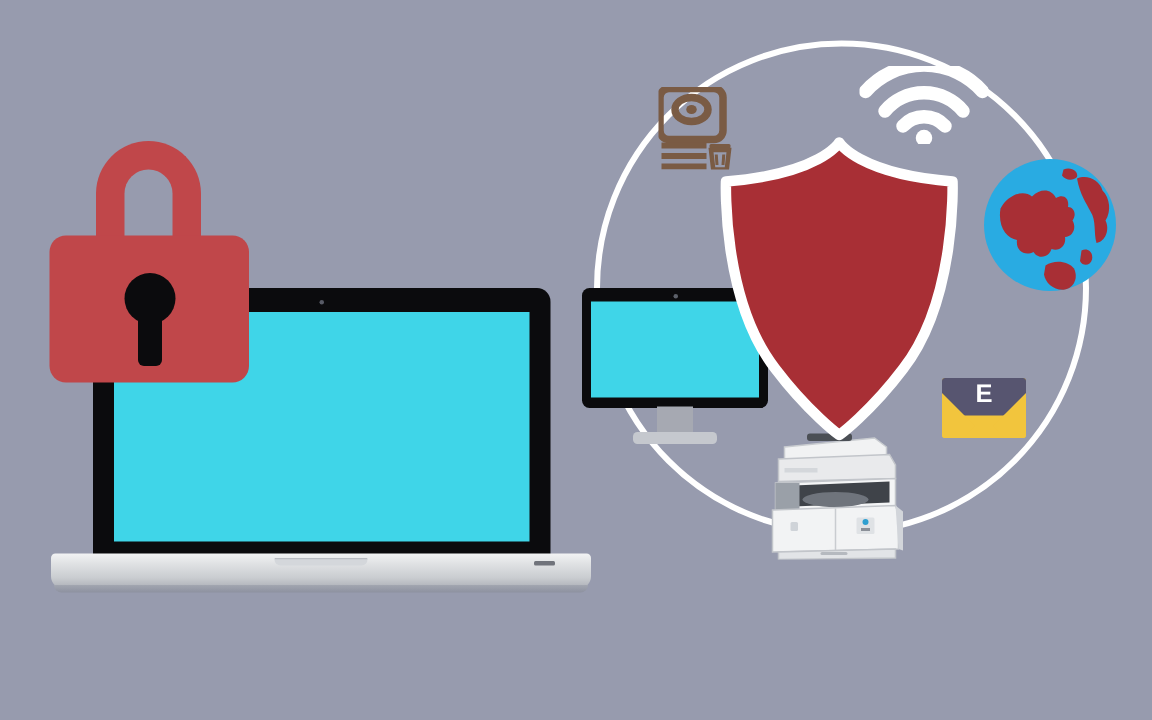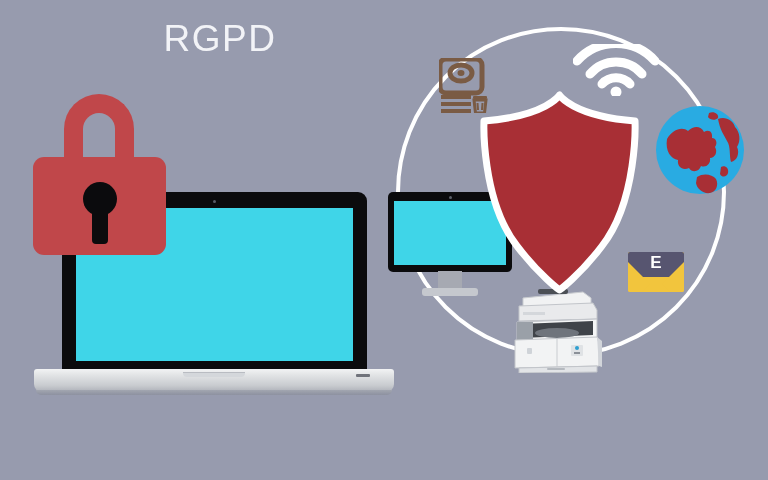--- a/index.html
+++ b/index.html
@@ -324,21 +324,20 @@
     width: 100px;
     height: 85px;
   }
   #printer svg { display: block; }
 </style>
 </head>
 <body>
 
 <div id="stage">
 
-  <div id="title">RGPD</div>
 
   <div id="ring"></div>
 
   <div id="server">
     <svg viewBox="0 0 52 55" width="52" height="55" xmlns="http://www.w3.org/2000/svg">
       <rect x="1" y="1" width="42" height="34" rx="6" fill="none" stroke="#7a5b44" stroke-width="5"></rect>
       <ellipse cx="22" cy="15" rx="11" ry="8" fill="none" stroke="#7a5b44" stroke-width="5"></ellipse>
       <ellipse cx="22" cy="15" rx="3.5" ry="3" fill="#7a5b44"></ellipse>
       <rect x="2" y="37" width="30" height="4" fill="#7a5b44"></rect>
       <rect x="2" y="44" width="30" height="4" fill="#7a5b44"></rect>

